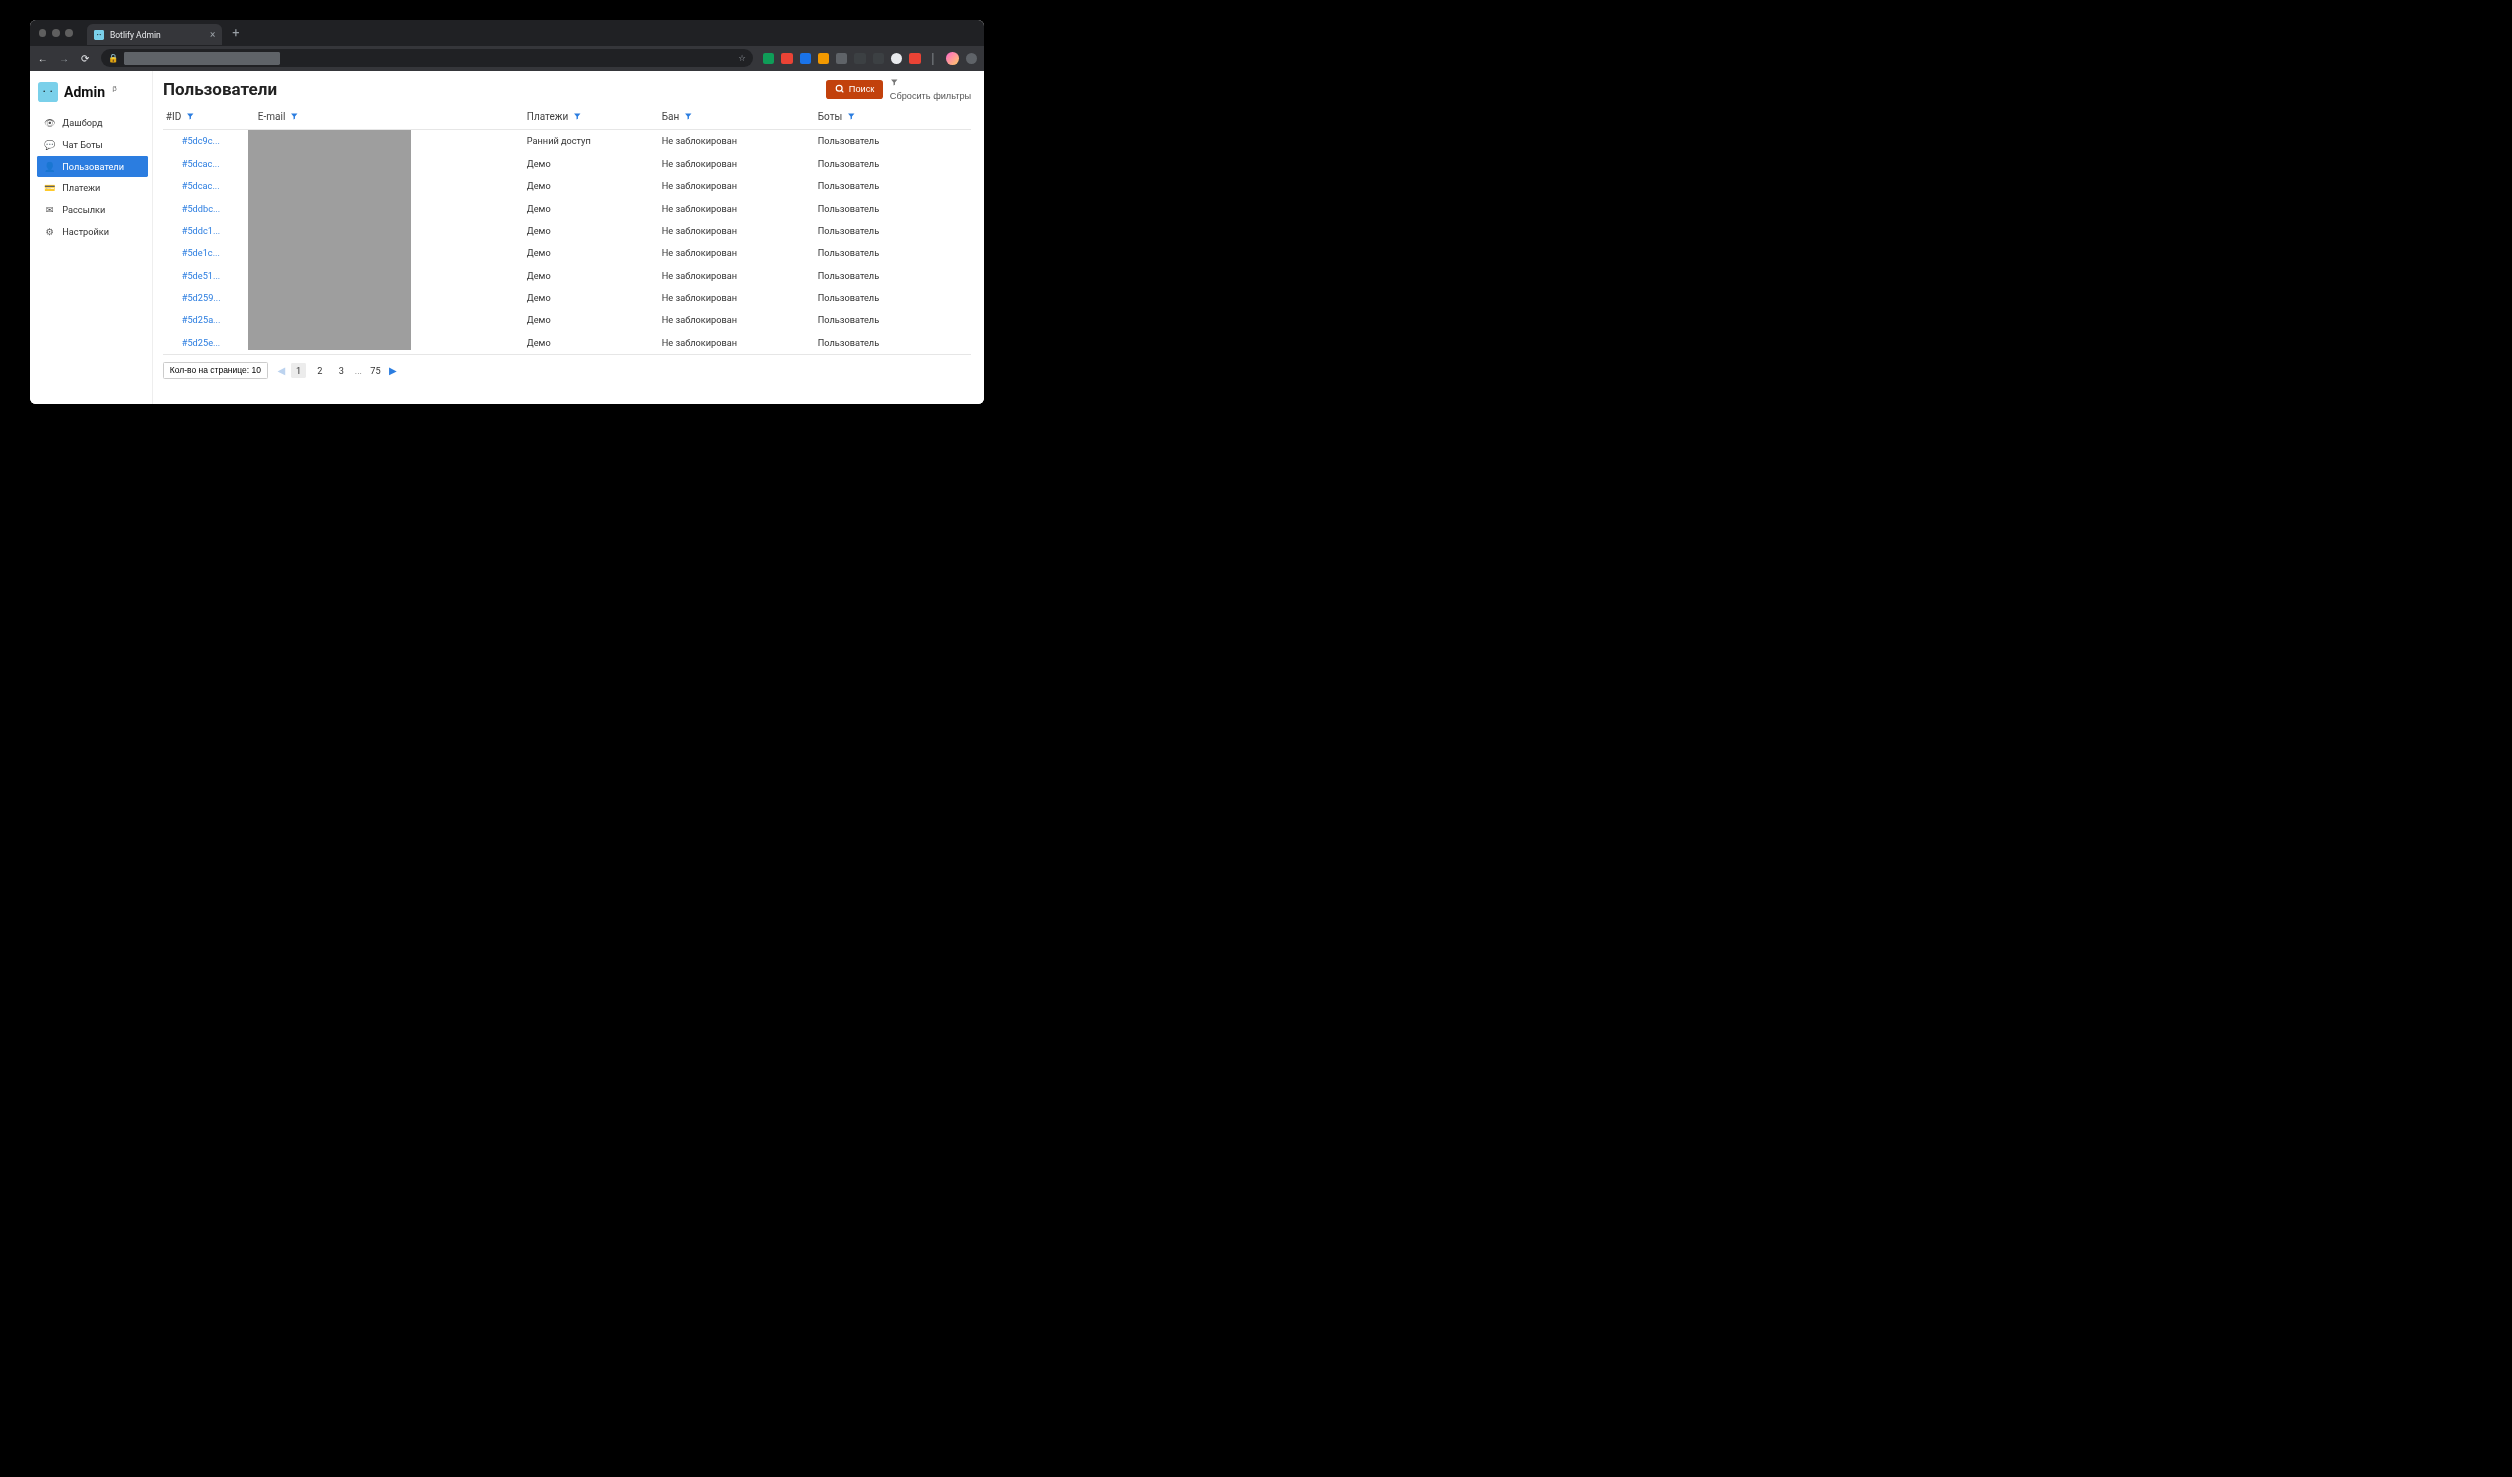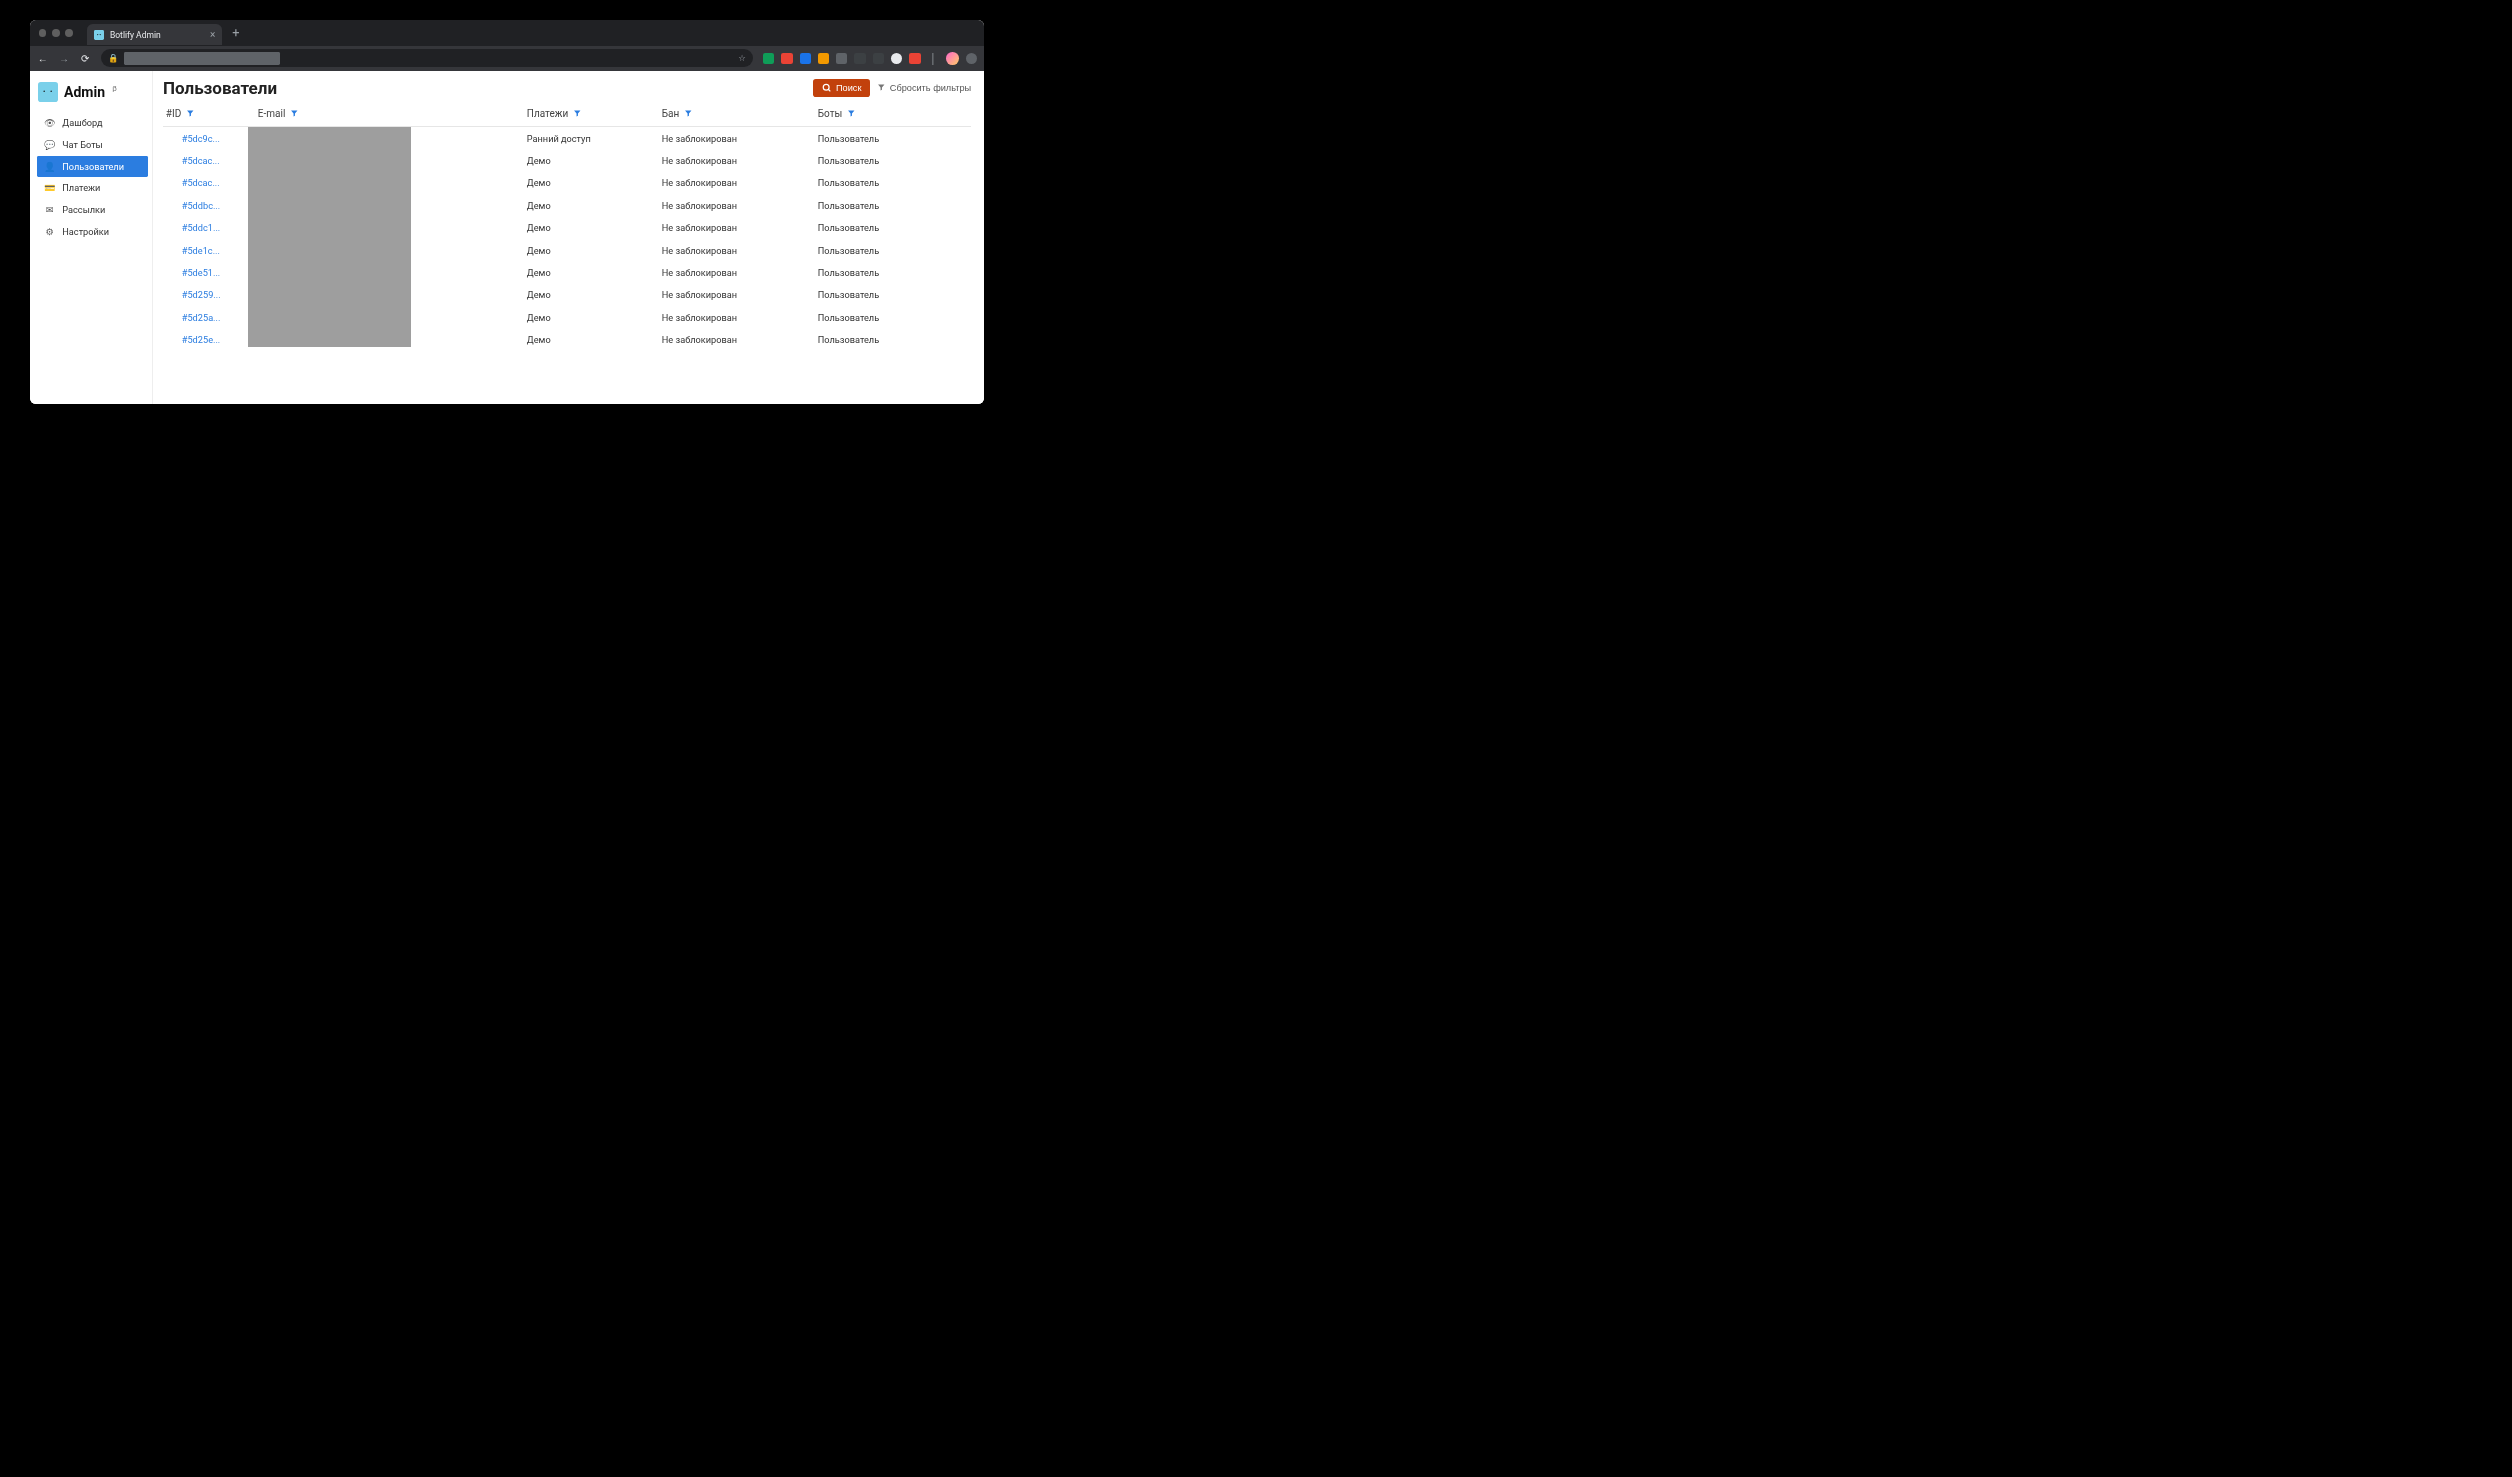--- a/index.html
+++ b/index.html
@@ -121,21 +121,21 @@
   .page-head { display:flex; align-items:center; margin-bottom:4.3px;}
   .page-title { font-size:17px; font-weight:700; color:#222; }
   .head-actions { margin-left:auto; display:flex; gap:7px; align-items:center;}
   .btn-primary {
     background:#c2410c; color:#fff; border:none;
     padding:4.3px 8.5px; border-radius:2.8px; font-size:9.2px;
     display:flex; align-items:center; gap:4.3px; cursor:pointer;
   }
   .btn-link {
     background:transparent; border:none; color:#555;
-    font-size:9.2px; display:flex; gap:4.3px; cursor:pointer;
+    font-size:9.2px; display:flex; gap:4.3px; cursor:pointer;flex-direction:column;
   }
   .filter-icon { color:#2b7de0; font-size:8.5px; }
 
   .thead {
     display:grid;
     grid-template-columns: 92px 269px 135px 156px 1fr;
     font-size:10px; color:#444;
     padding: 5.7px 2.8px 7px 2.8px;
     border-bottom:0.7px solid #e6e6e6;
   }
@@ -385,18 +385,30 @@
     <span class="idlink">#5d25e...</span>
     <span></span>
     <span>Демо</span>
     <span>Не заблокирован</span>
     <span>Пользователь</span>
             </div>
           </div>
         <div class="redact-block" id="redact" style="height: 220px;"></div>
       </div>
 
+      <div class="footer">
+        <button class="perpage">Кол-во на странице: 10</button>
+        <div class="pager" id="pager">
+            <span class="page-arrow disabled">◀</span>
+            <span class="page-btn current">1</span>
+            <span class="page-btn">2</span>
+            <span class="page-btn">3</span>
+            <span class="ellipsis">...</span>
+            <span class="page-btn">75</span>
+            <span class="page-arrow">▶</span>
+          </div>
+      </div>
 
     </section>
 
   </div>
 </div>
 
 
 </body></html>

